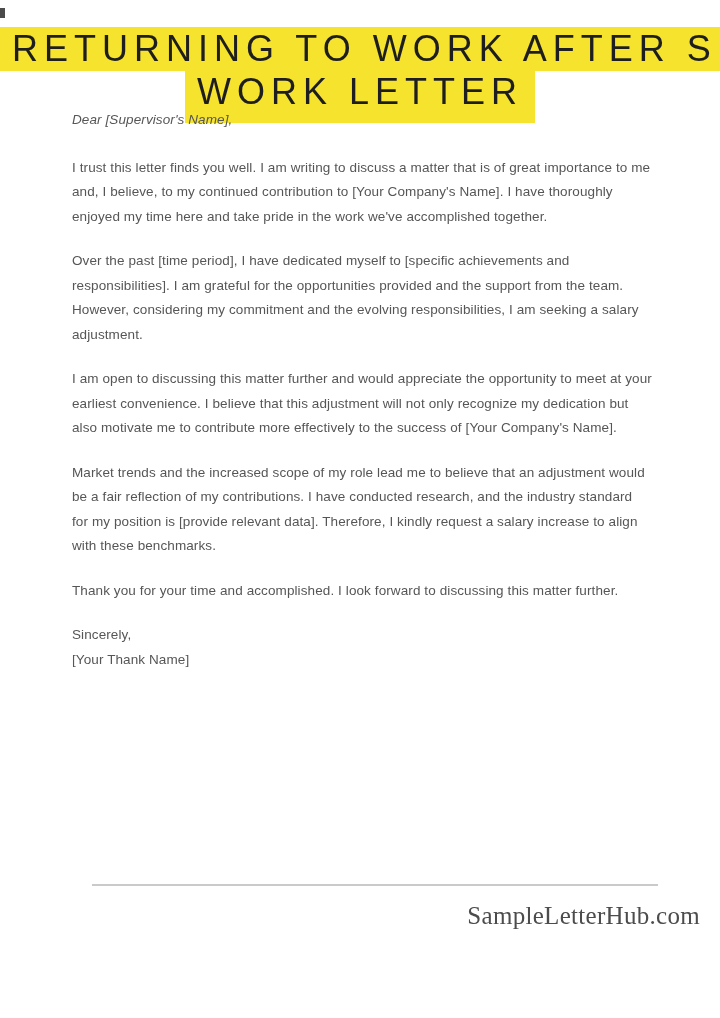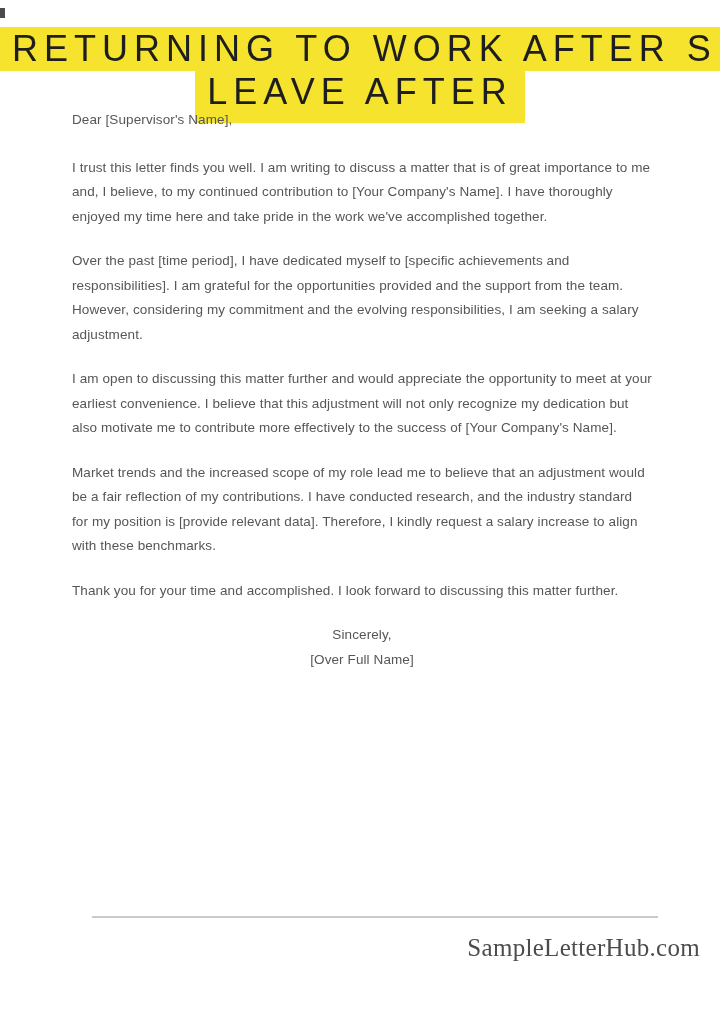--- a/index.html
+++ b/index.html
@@ -55,34 +55,34 @@
     z-index: 2;
     margin-top: -15px;
     padding: 0 68px 0 72px;
     color: #565656;
     font-size: 13.5px;
     line-height: 24.5px;
     letter-spacing: 0.1px;
   }
   .salutation {
     margin: 0 0 23px 0;
+    font-style: italic;
   }
   .para {
     margin: 16px 0 20px 0;
   }
   .closing, .signature {
     margin: 0;
-    text-align: center;
   }
   
   .footer {
     position: absolute;
     left: 0;
     right: 0;
-    top: 916px;
+    top: 884px;
     margin-left: 34px;
   }
   .footer-rule {
     height: 2px;
     background: #cacaca;
     margin: 0 62px 0 58px;
   }
   .footer-brand {
     margin-top: 16px;
     text-align: right;
@@ -98,40 +98,40 @@
 
 <div class="page">
 
   <div class="scan-artifact"></div>
 
   <div class="title-block">
     <div class="title-line title-line1">
       <span class="hl">RETURNING TO WORK AFTER SICK</span>
     </div>
     <div class="title-line title-line2">
-      <span class="hl">LEAVE AFTER</span>
+      <span class="hl">WORK LETTER</span>
     </div>
   </div>
 
   <div class="letter">
     <p class="salutation">Dear [Supervisor's Name],</p>
 
     <p class="para">I trust this letter finds you well. I am writing to discuss a matter that is of great importance to me and, I believe, to my continued contribution to [Your Company's Name]. I have thoroughly enjoyed my time here and take pride in the work we've accomplished together.</p>
 
     <p class="para">Over the past [time period], I have dedicated myself to [specific achievements and responsibilities]. I am grateful for the opportunities provided and the support from the team. However, considering my commitment and the evolving responsibilities, I am seeking a salary adjustment.</p>
 
     <p class="para">I am open to discussing this matter further and would appreciate the opportunity to meet at your earliest convenience. I believe that this adjustment will not only recognize my dedication but also motivate me to contribute more effectively to the success of [Your Company's Name].</p>
 
     <p class="para">Market trends and the increased scope of my role lead me to believe that an adjustment would be a fair reflection of my contributions. I have conducted research, and the industry standard for my position is [provide relevant data]. Therefore, I kindly request a salary increase to align with these benchmarks.</p>
 
     <p class="para">Thank you for your time and accomplished. I look forward to discussing this matter further.</p>
 
     <p class="closing">Sincerely,</p>
 
-    <p class="signature">[Over Full Name]</p>
+    <p class="signature">[Your Thank Name]</p>
   </div>
 
   <div class="footer">
     <div class="footer-rule"></div>
     <div class="footer-brand">SampleLetterHub.com</div>
   </div>
 
 </div>
 
 </body></html>

